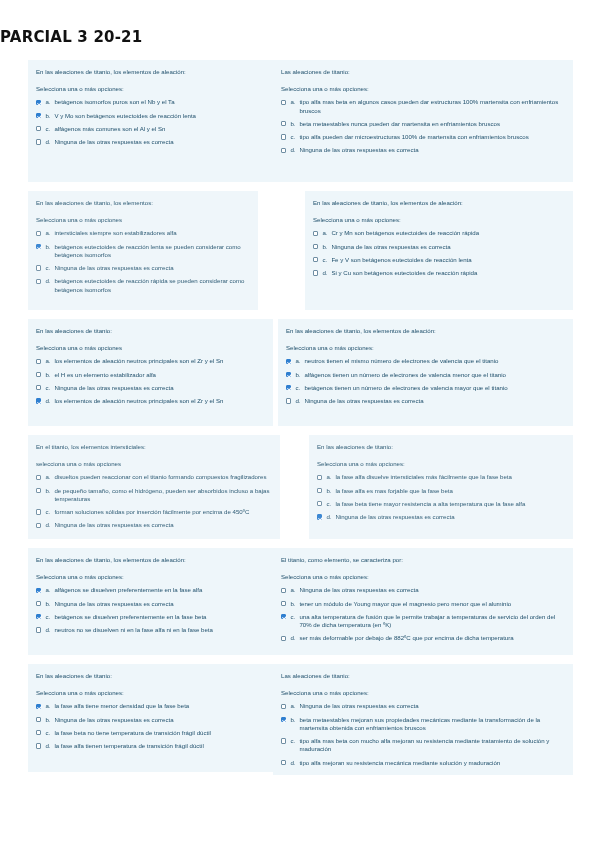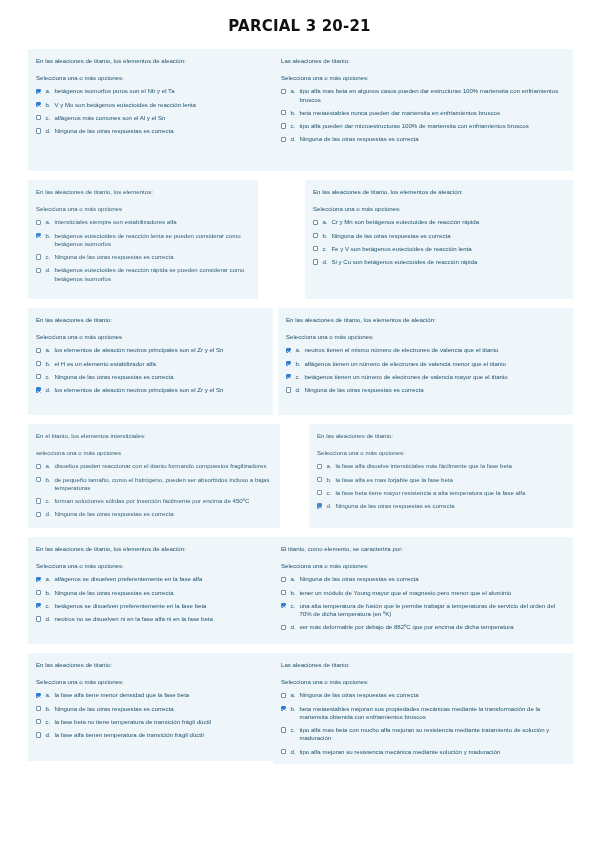--- a/index.html
+++ b/index.html
@@ -14,26 +14,26 @@
     color: #1f3b52;
     overflow: hidden;
   }
   #page {
     position: relative;
     width: 599px;
     height: 848px;
     box-sizing: border-box;
   }
   #page-title {
-    text-align: center;
+    text-align: left;
     font-size: 15px;
     font-weight: bold;
     color: #111111;
     letter-spacing: 0.2px;
-    padding-top: 17px;
+    padding-top: 28px;
     padding-bottom: 14px;
     font-family: "DejaVu Sans", sans-serif;
   }
   .grid {
     position: relative;
     margin: 0 26px 0 28px;
   }
   .qcard {
     position: absolute;
     top: 0;

